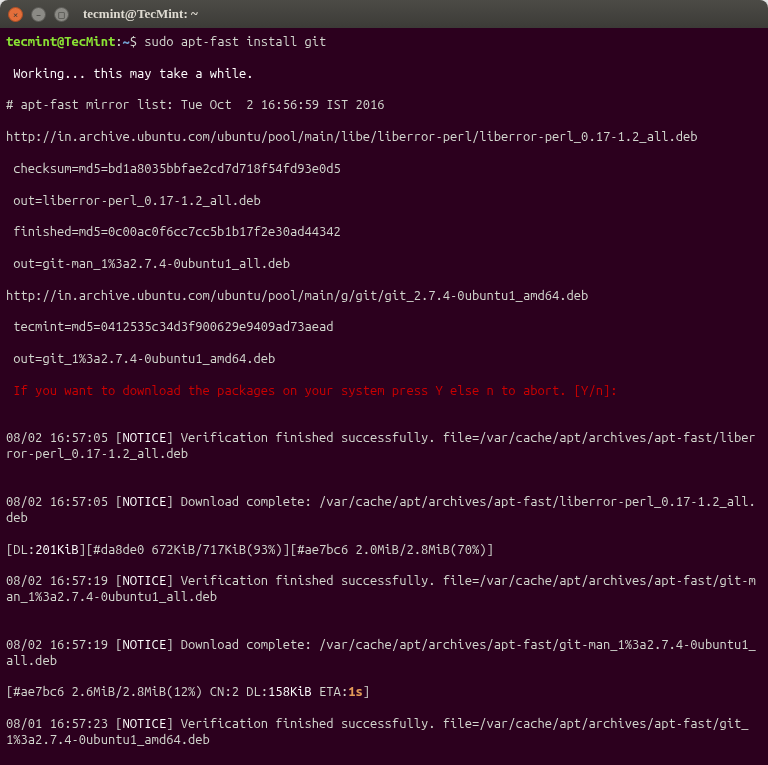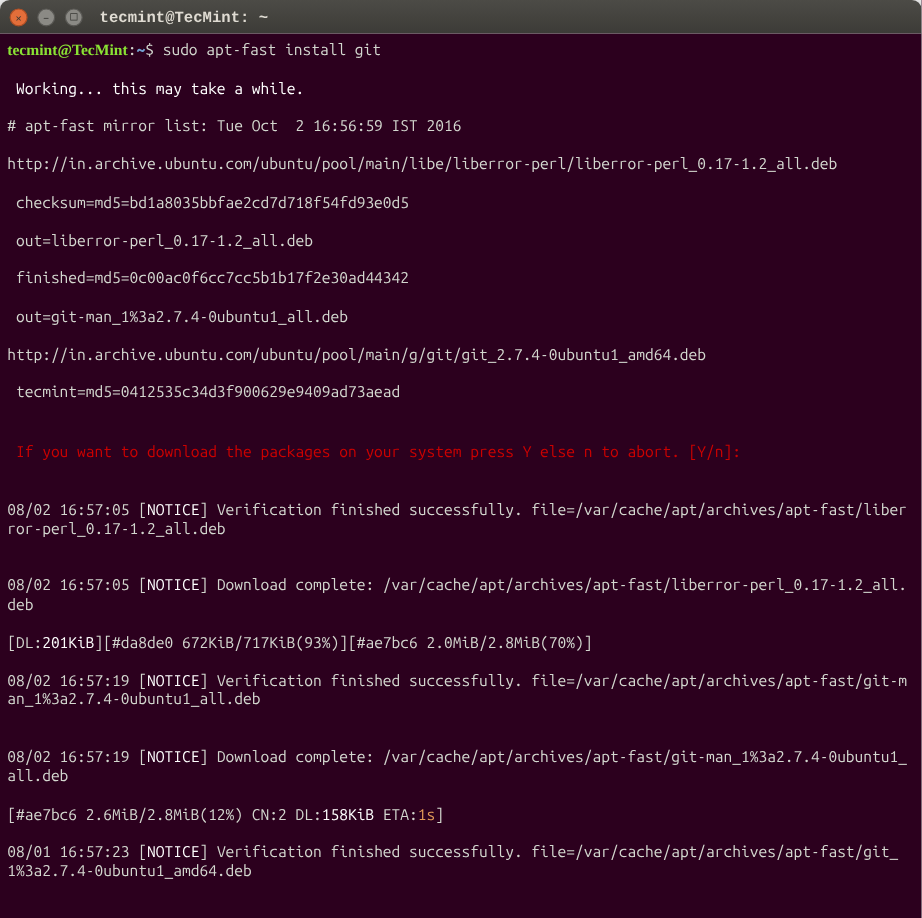--- a/index.html
+++ b/index.html
@@ -41,43 +41,43 @@
       align-items: center;
       justify-content: center;
       font-size: 10px;
       color: #3a3a36;
       background: #8b8a85;
       border: 1px solid #5a5955;
     }
     .wc-close { background: #e36e3a; border-color: #b04f25; }
     .title-text {
       color: #dfdbd2;
-      font-family: Liberation Mono, monospace;
+      font-family: Liberation Serif, serif;
       font-size: 13px;
       font-weight: bold;
       margin-left: 6px;
     }
     .terminal {
       flex: 1;
       background: #2c001e;
       color: #d3d7cf;
       font-size: 13px;
       line-height: 1.22;
       padding: 6px 6px;
       overflow: hidden;
       white-space: pre-wrap;
       word-break: break-all;
       letter-spacing: 0;
     }
-    .prompt-user { color: #8ae234; font-weight: bold; font-family: Liberation Serif, serif; }
+    .prompt-user { color: #8ae234; font-weight: bold; }
     .prompt-path { color: #729fcf; font-weight: bold; }
     .prompt-sep { color: #d3d7cf; }
     .green { color: #ffffff; }
-    .red { color: #cc0000; margin-top: 18px; }
-    .orange { color: #e39a58; }
+    .red { color: #cc0000; }
+    .orange { color: #e39a58; font-weight: bold; }
     .line { display:block; }
   </style>
 </head>
 <body>
 
 <div class="window">
   <div class="titlebar">
     <div class="window-controls">
       <div class="wc-btn wc-close">×</div>
       <div class="wc-btn">–</div>
@@ -89,20 +89,21 @@
   <div class="terminal"><span class="line"><span class="prompt-user">tecmint@TecMint</span><span class="prompt-sep">:</span><span class="prompt-path">~</span><span class="prompt-sep">$ </span><span>sudo apt-fast install git</span></span>
 <span class="line green"> Working... this may take a while.</span>
 <span class="line"># apt-fast mirror list: Tue Oct  2 16:56:59 IST 2016</span>
 <span class="line">http://in.archive.ubuntu.com/ubuntu/pool/main/libe/liberror-perl/liberror-perl_0.17-1.2_all.deb</span>
 <span class="line"> checksum=md5=bd1a8035bbfae2cd7d718f54fd93e0d5</span>
 <span class="line"> out=liberror-perl_0.17-1.2_all.deb</span>
 <span class="line"> finished=md5=0c00ac0f6cc7cc5b1b17f2e30ad44342</span>
 <span class="line"> out=git-man_1%3a2.7.4-0ubuntu1_all.deb</span>
 <span class="line">http://in.archive.ubuntu.com/ubuntu/pool/main/g/git/git_2.7.4-0ubuntu1_amd64.deb</span>
 <span class="line"> tecmint=md5=0412535c34d3f900629e9409ad73aead</span>
+<span class="line"> out=git_1%3a2.7.4-0ubuntu1_amd64.deb</span>
 <span class="line red"> If you want to download the packages on your system press Y else n to abort. [Y/n]:</span>
 
 <span class="line"><span>08/02 16:57:05 [</span><span class="green">NOTICE</span><span>] Verification finished successfully. file=/var/cache/apt/archives/apt-fast/liberror-perl_0.17-1.2_all.deb</span></span>
 
 <span class="line"><span>08/02 16:57:05 [</span><span class="green">NOTICE</span><span>] Download complete: /var/cache/apt/archives/apt-fast/liberror-perl_0.17-1.2_all.deb</span></span>
 <span class="line"><span>[DL:</span><span class="green">201KiB</span><span>][#da8de0 672KiB/717KiB(93%)][#ae7bc6 2.0MiB/2.8MiB(70%)]</span></span>
 <span class="line"><span>08/02 16:57:19 [</span><span class="green">NOTICE</span><span>] Verification finished successfully. file=/var/cache/apt/archives/apt-fast/git-man_1%3a2.7.4-0ubuntu1_all.deb</span></span>
 
 <span class="line"><span>08/02 16:57:19 [</span><span class="green">NOTICE</span><span>] Download complete: /var/cache/apt/archives/apt-fast/git-man_1%3a2.7.4-0ubuntu1_all.deb</span></span>
 <span class="line"><span>[#ae7bc6 2.6MiB/2.8MiB(12%) CN:2 DL:</span><span class="green">158KiB</span><span> ETA:</span><span class="orange">1s</span><span>]</span></span>

